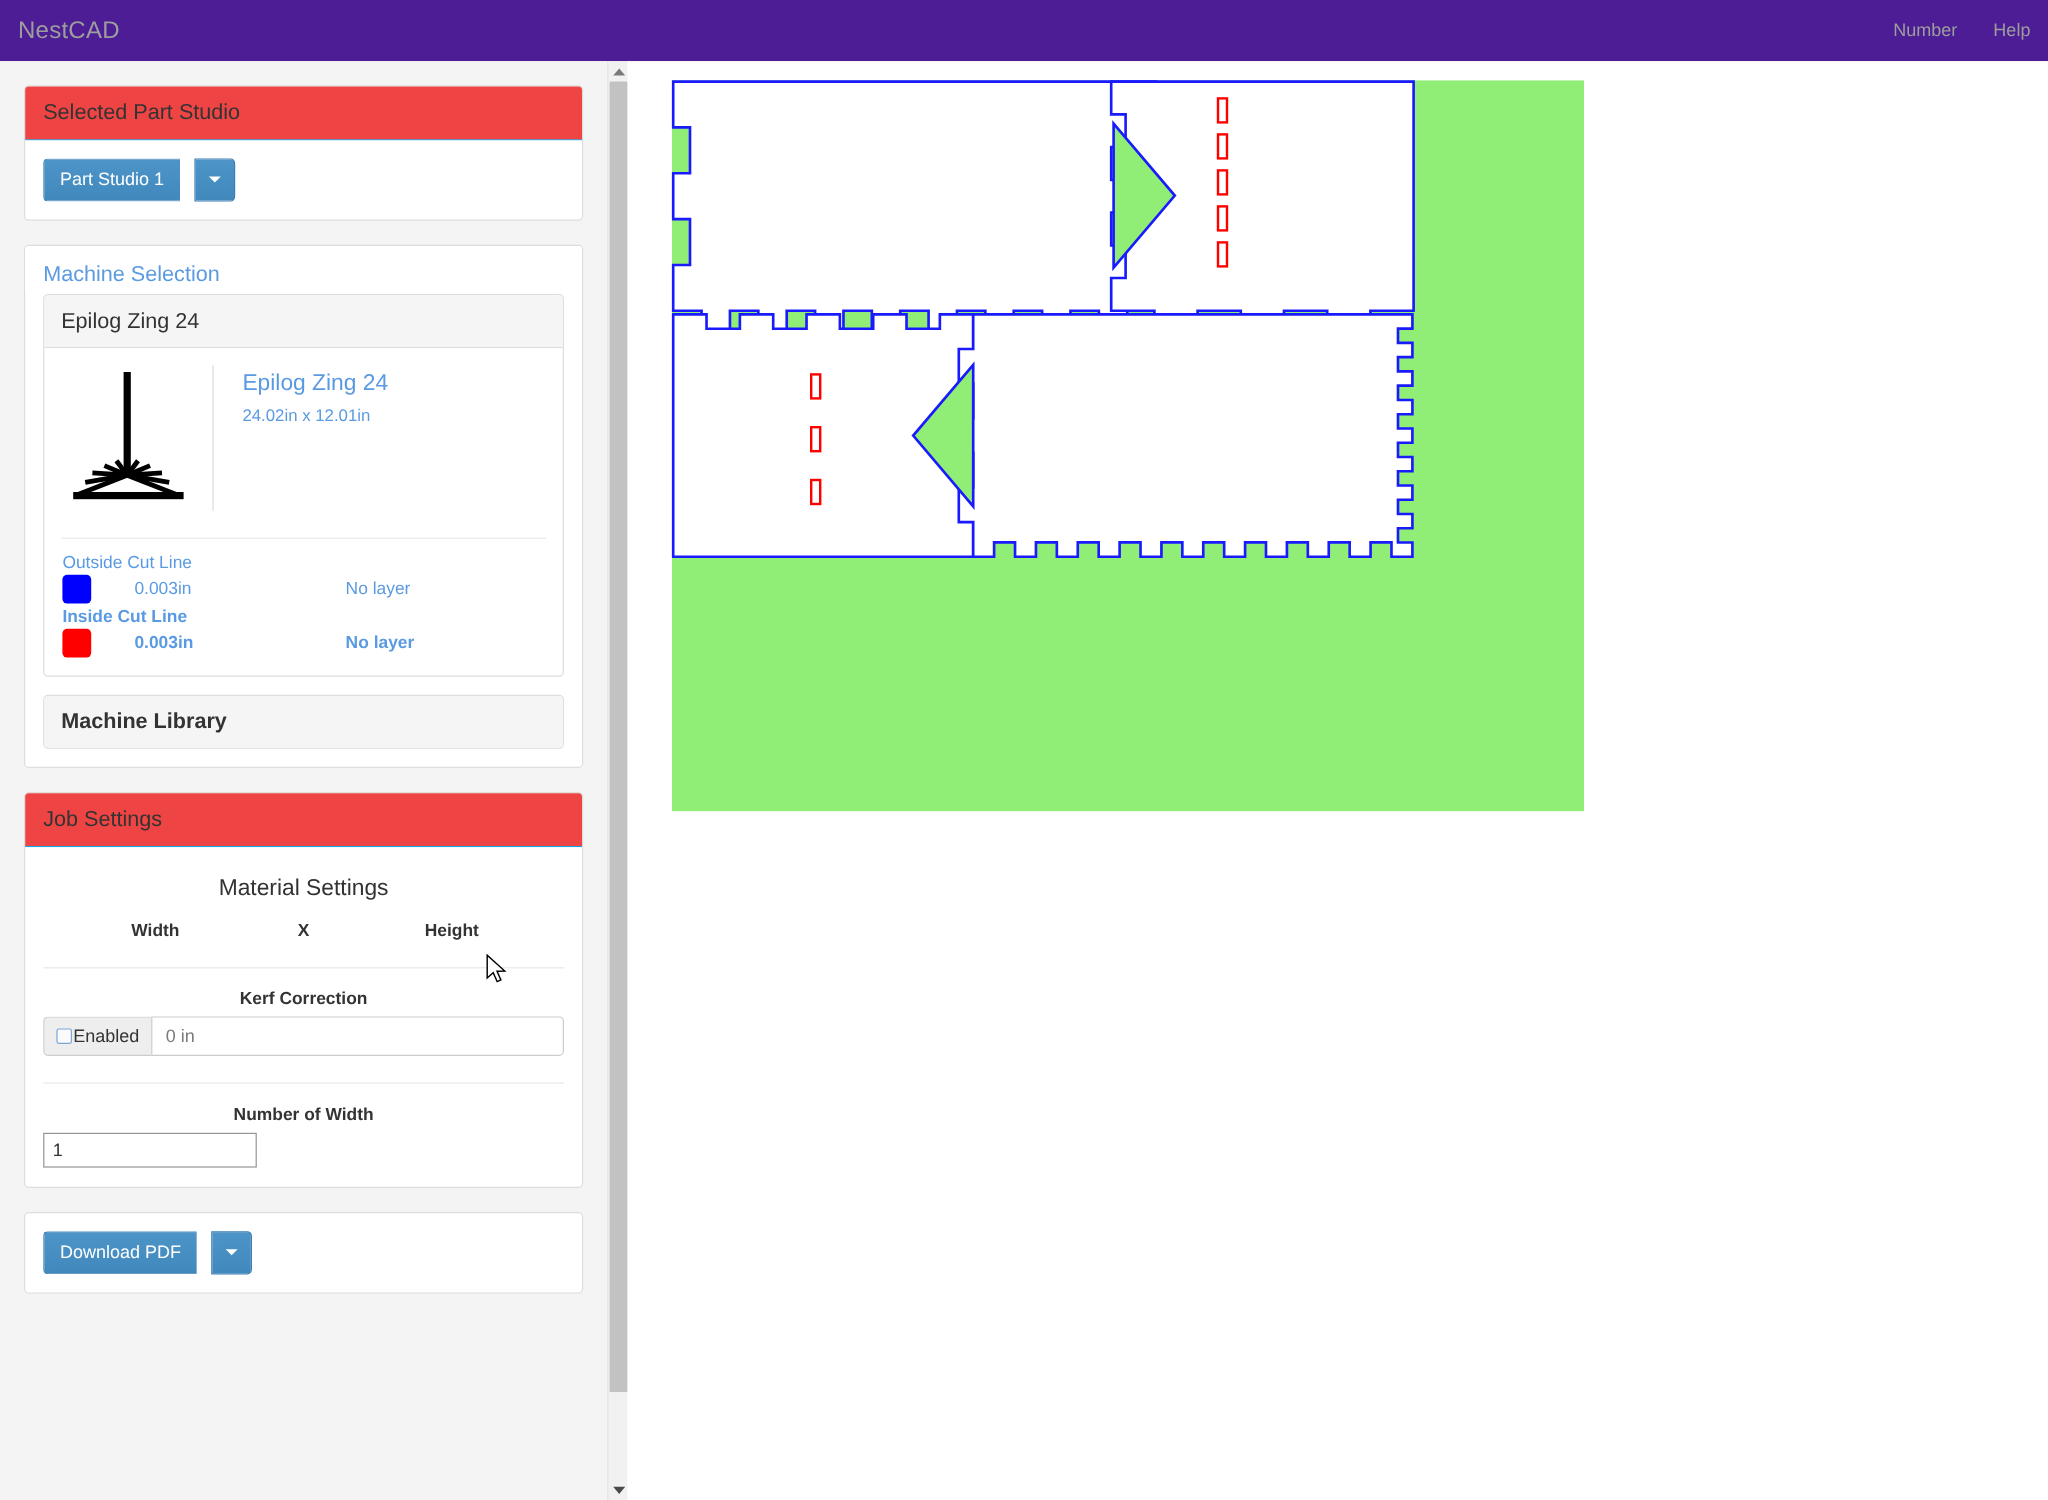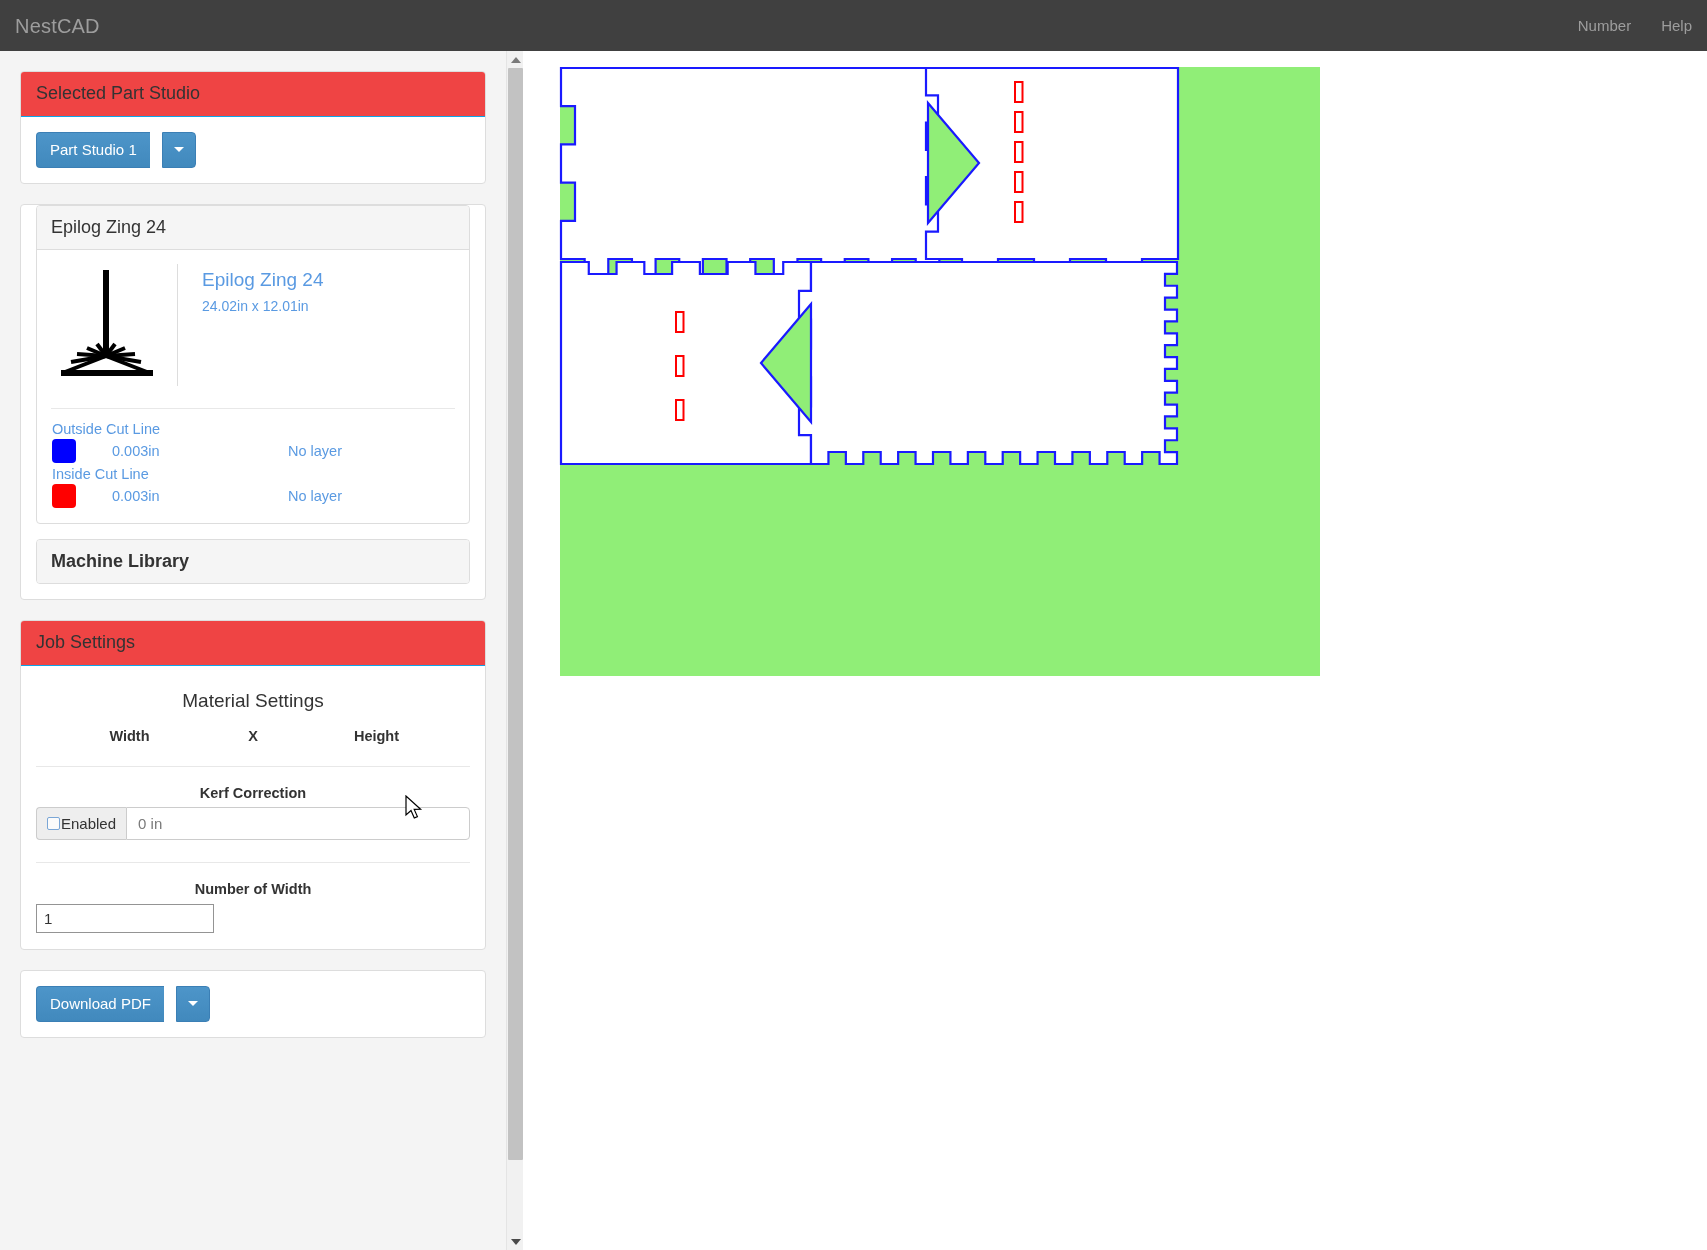--- a/index.html
+++ b/index.html
@@ -8,21 +8,21 @@
     width: 1707px; height: 1250px;
     overflow: hidden;
     background: #ffffff;
     font-family: "Liberation Sans", sans-serif;
   }
 
   
   #navbar {
     position: absolute; top: 0; left: 0;
     width: 1707px; height: 51px;
-    background: #404040;
+    background: #4c1d95;
     display: flex; align-items: center;
   }
   #brand {
     color: #9d9d9d;
     font-size: 20px;
     margin-left: 15px;
     letter-spacing: .2px;
     line-height: 1;
     padding: 0 15px 0 0;
   }
@@ -306,20 +306,23 @@
         <div class="btn-group">
           <button class="btn btn-main">Part Studio 1</button>
           <button class="btn btn-caret">
             <span class="caret"></span>
           </button>
         </div>
       </div>
     </div>
 
     <div class="panel">
+      <div class="panel-heading no-border" style="background:#ffffff;padding:14px 15px 6px 15px;">
+        <div class="panel-title link-blue">Machine Selection</div>
+      </div>
       <div style="padding:0 15px 15px 15px;">
 
         <div class="machine-card">
           <div class="machine-card-heading">
             <span class="machine-card-title">Epilog Zing 24</span>
           </div>
           <div class="machine-card-body">
             <div class="machine-row">
               <div class="machine-thumb">
                 <svg width="100" height="120" viewBox="0 0 100 120" aria-hidden="true">
@@ -350,21 +353,21 @@
 
             <div>
               <div class="cutline-label">Outside Cut Line</div>
               <div class="cutline-row">
                 <span class="swatch" id="swatch-outside" style="background: rgb(0, 0, 255);"></span>
                 <span class="cut-size">0.003in</span>
                 <span class="cut-layer">No layer</span>
               </div>
             </div>
 
-            <div style="padding-bottom:12px;">
+            <div style="padding-bottom:12px;font-weight:bold;">
               <div class="cutline-label">Inside Cut Line</div>
               <div class="cutline-row">
                 <span class="swatch" id="swatch-inside" style="background: rgb(255, 0, 0);"></span>
                 <span class="cut-size">0.003in</span>
                 <span class="cut-layer">No layer</span>
               </div>
             </div>
           </div>
         </div>
 

